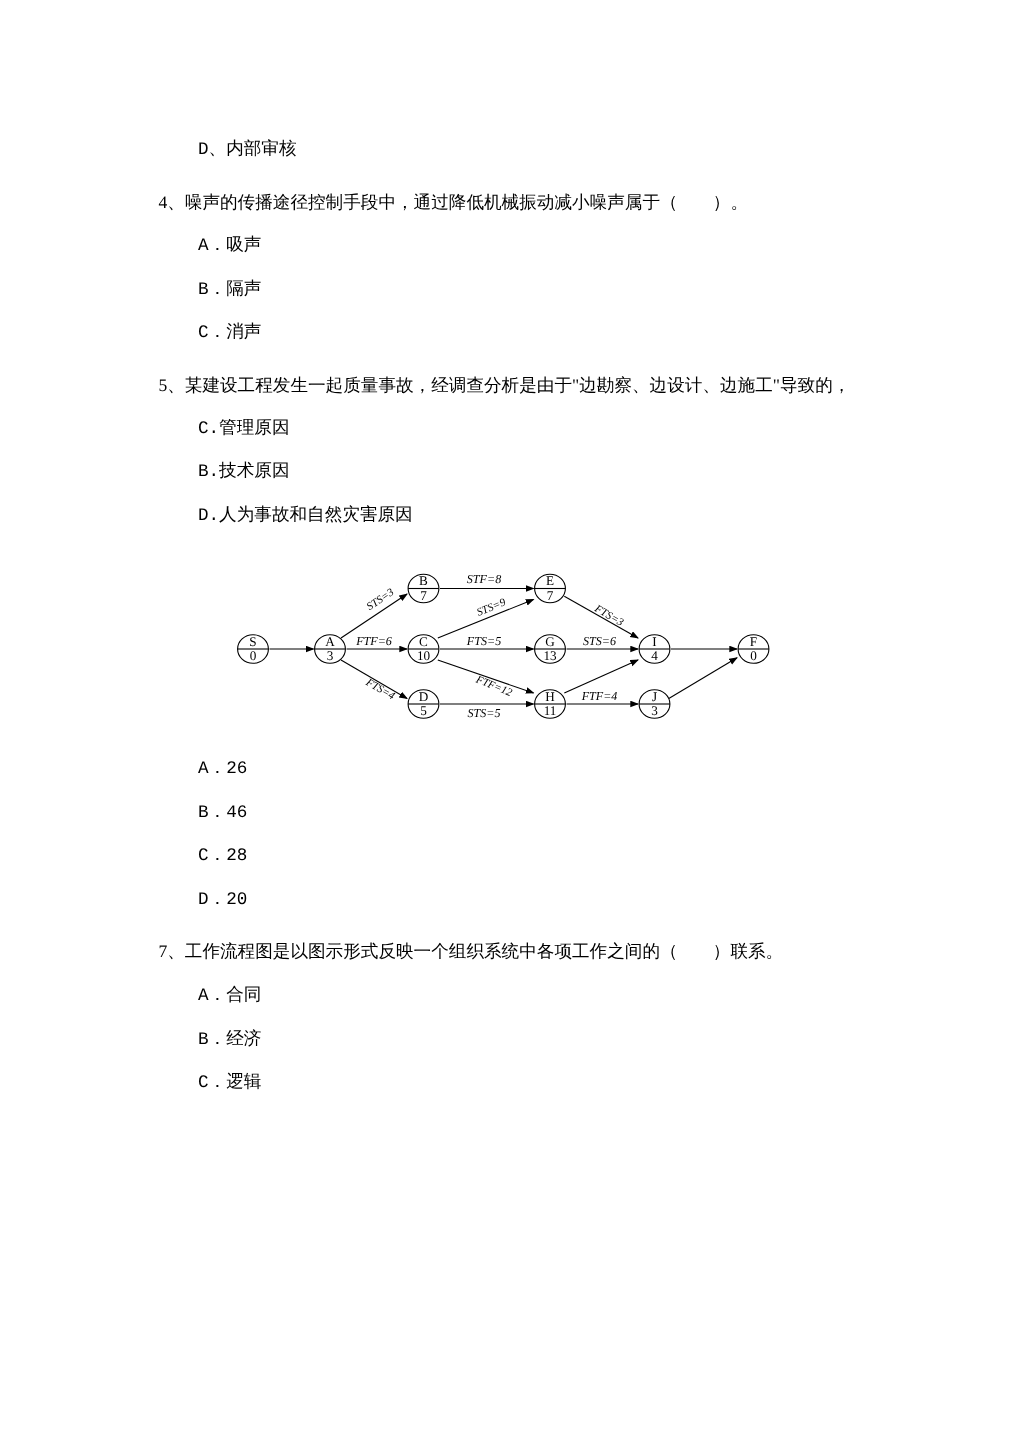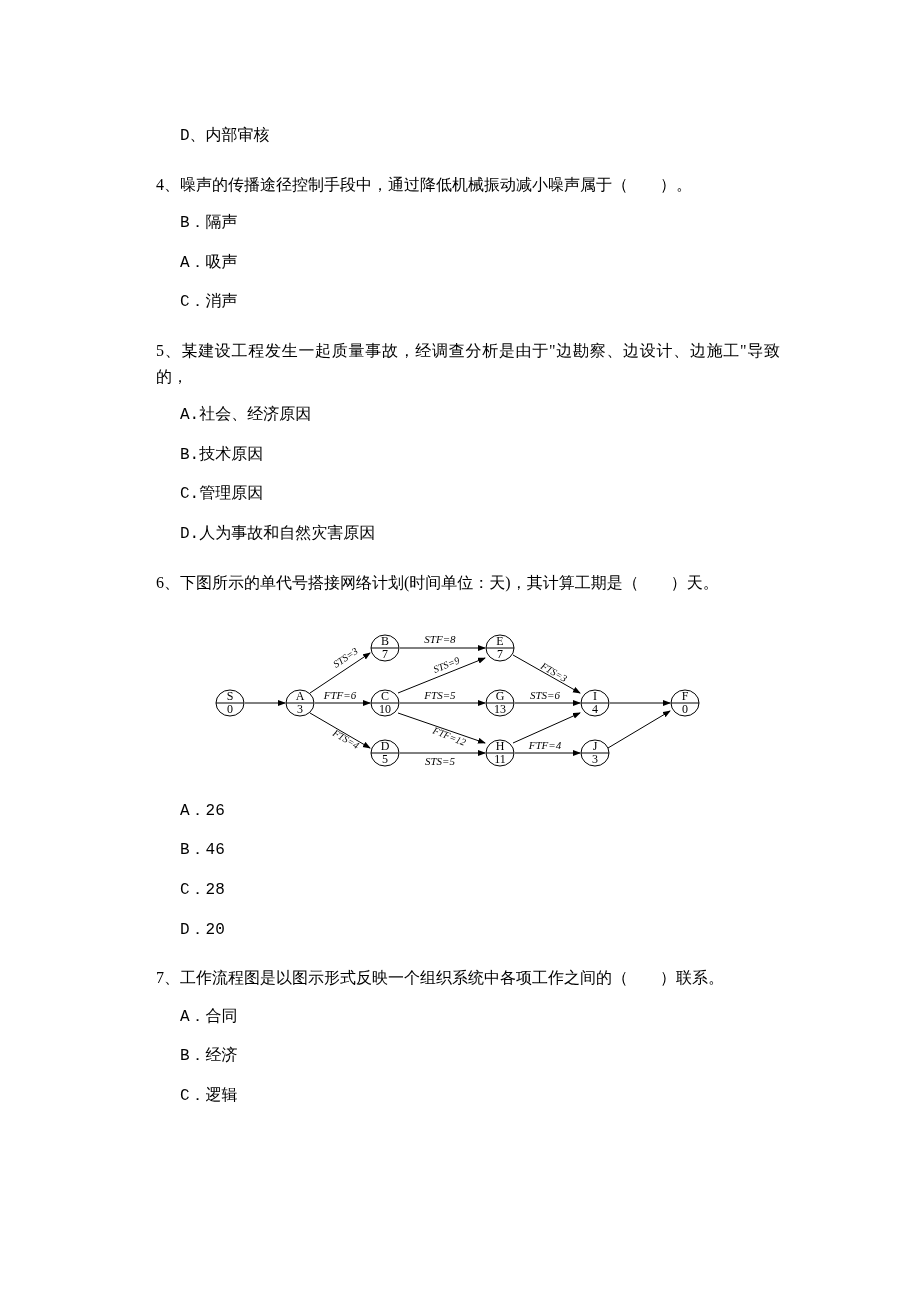--- a/index.html
+++ b/index.html
@@ -13,21 +13,21 @@
   }
   .page {
     padding: 110px 140px 80px 140px;
     line-height: 1.6;
   }
   .option {
     margin: 14px 0 14px 40px;
     font-family: Liberation Mono, monospace;
   }
   .question {
-    margin: 22px 0 14px 16px;
+    margin: 22px 0 14px 4px;
     text-align: justify;
   }
   .diagram-wrap {
     text-align: center;
     margin: 18px 0;
   }
   svg text {
     font-family: "Times New Roman", serif;
     font-size: 12px;
   }
@@ -41,33 +41,31 @@
   }
 </style>
 </head>
 <body>
 
 <div class="page">
 
   <div class="option">D、内部审核</div>
 
   <div class="question">4、噪声的传播途径控制手段中，通过降低机械振动减小噪声属于（　　）。</div>
+  <div class="option">A．吸声</div>
   <div class="option">B．隔声</div>
-  <div class="option">A．吸声</div>
   <div class="option">C．消声</div>
 
   <div class="question">
     <span>5、某建设工程发生一起质量事故，经调查分析是由于"边勘察、边设计、边施工"导致的，</span><br>
   </div>
-  <div class="option">A.社会、经济原因</div>
+  <div class="option">C.管理原因</div>
   <div class="option">B.技术原因</div>
-  <div class="option">C.管理原因</div>
   <div class="option">D.人为事故和自然灾害原因</div>
 
-  <div class="question">6、下图所示的单代号搭接网络计划(时间单位：天)，其计算工期是（　　）天。</div>
 
   <div class="diagram-wrap">
     <svg width="500" height="160" viewBox="0 0 500 160">
       <defs>
         <marker id="arrow" markerWidth="8" markerHeight="8" refX="7" refY="3" orient="auto">
           <path d="M0,0 L0,6 L8,3 z" fill="#000"></path>
         </marker>
       </defs>
 
       <line x1="35" y1="90" x2="75" y2="90" stroke="#000" stroke-width="1" marker-end="url(#arrow)"></line>

